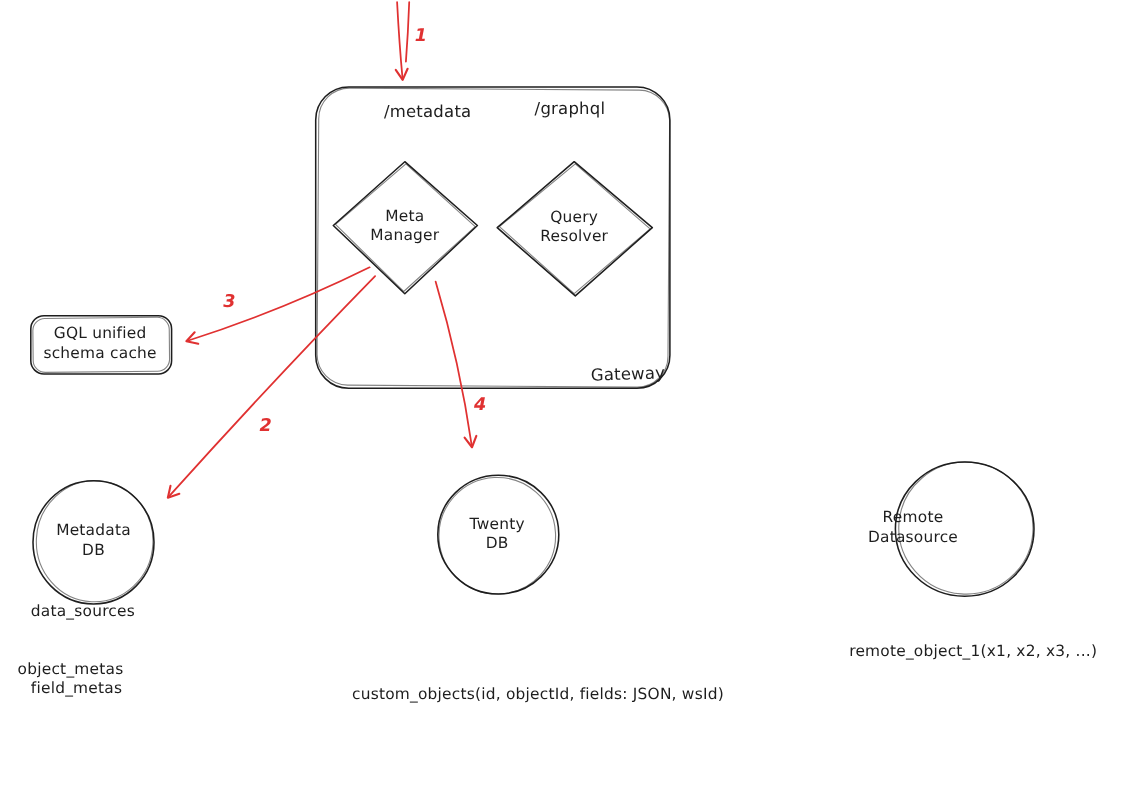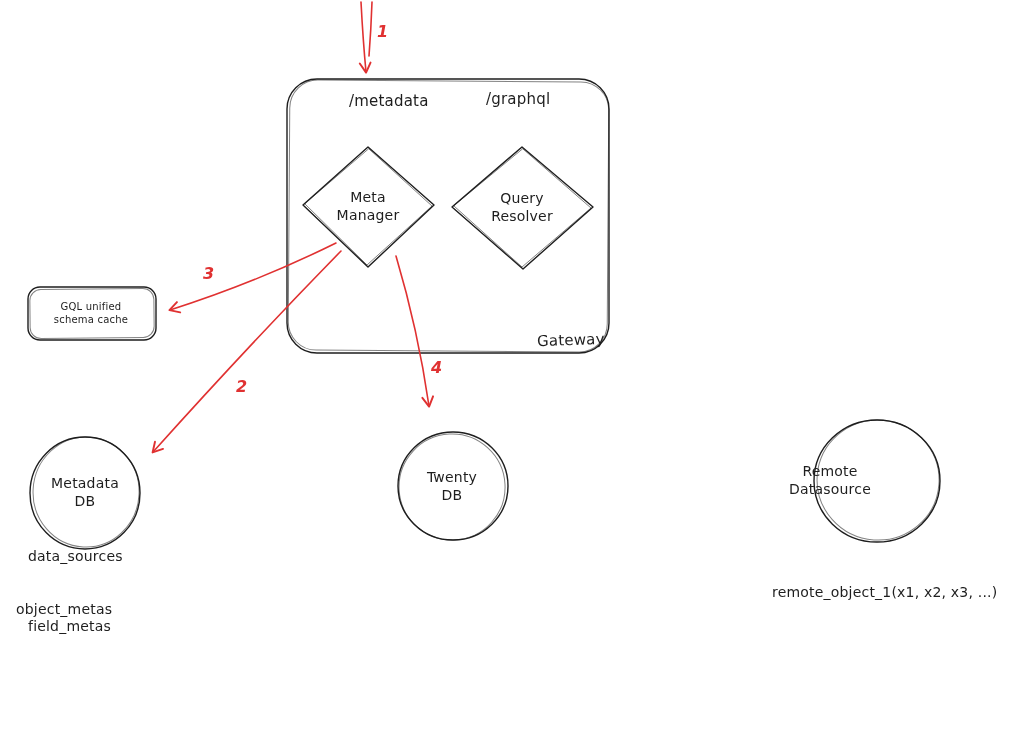--- a/index.html
+++ b/index.html
@@ -50,21 +50,21 @@
     text-align: center;
   }
   .route {
     font-size: 15px;
   }
   .gateway-title {
     font-size: 15px;
     transform: rotate(-2deg);
   }
   .cache-label {
-    font-size: 10px;
+    font-size: 14px;
   }
   .schema {
     font-size: 14px;
   }
   .step-num {
     color: #e03131;
     font-size: 16px;
     font-weight: 600;
     font-style: italic;
   }
@@ -130,16 +130,17 @@
 
   <div class="label step-num" style="left:377px; top:22px;">1</div>
   <div class="label step-num" style="left:203px; top:264px;">3</div>
   <div class="label step-num" style="left:236px; top:377px;">2</div>
   <div class="label step-num" style="left:431px; top:358px;">4</div>
 
   <div class="label schema" style="left:28px; top:548px;">data_sources</div>
   <div class="label schema" style="left:16px; top:601px;">object_metas</div>
   <div class="label schema" style="left:28px; top:618px;">field_metas</div>
 
+  <div class="label schema" style="left:320px; top:623px;">custom_objects(id, objectId, fields: JSON, wsId)</div>
 
   <div class="label schema" style="left:772px; top:584px;">remote_object_1(x1, x2, x3, ...)</div>
 
 </div>
 
 </body></html>

